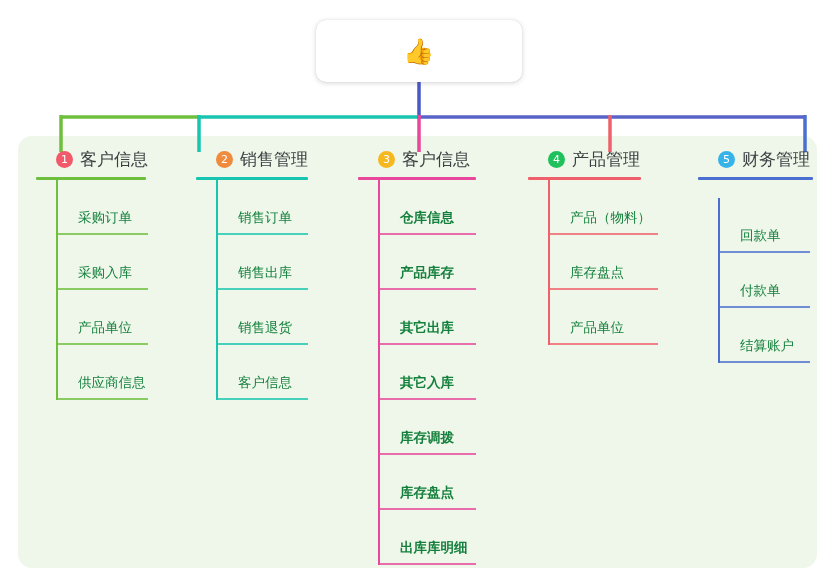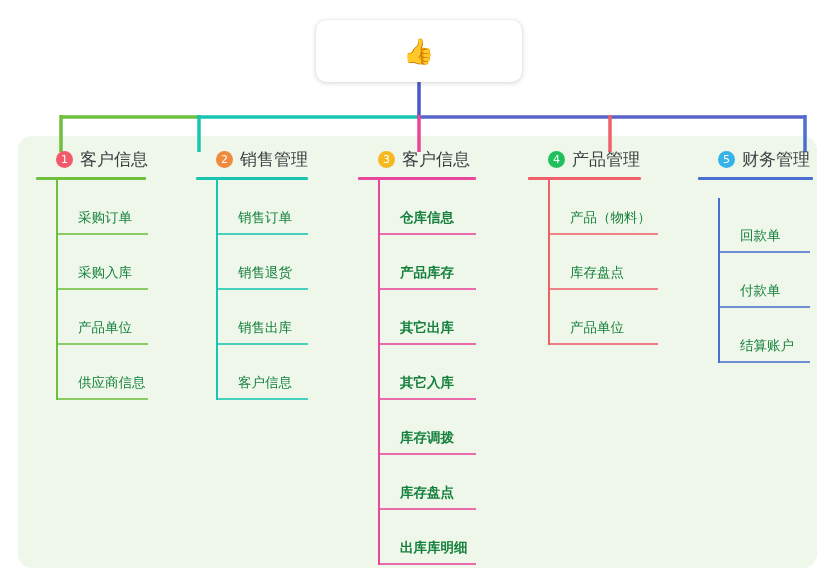--- a/index.html
+++ b/index.html
@@ -116,25 +116,25 @@
           <span class="col-title">销售管理</span>
         </div>
         <div class="head-rule" style="width: 112px; background: rgb(24, 197, 176);"></div>
         <div class="items" style="width: 120px; height: 220px;">
           <div class="trunk" style="height: 220px; background: rgb(24, 197, 176);"></div>
           <div class="item">
             <span class="item-label">销售订单</span>
             <div class="item-rule" style="width: 92px; background: rgb(24, 197, 176); opacity: 0.78;"></div>
           </div>
           <div class="item">
+            <span class="item-label">销售出库</span>
+            <div class="item-rule" style="width: 92px; background: rgb(24, 197, 176); opacity: 0.78;"></div>
+          </div>
+          <div class="item">
             <span class="item-label">销售退货</span>
-            <div class="item-rule" style="width: 92px; background: rgb(24, 197, 176); opacity: 0.78;"></div>
-          </div>
-          <div class="item">
-            <span class="item-label">销售出库</span>
             <div class="item-rule" style="width: 92px; background: rgb(24, 197, 176); opacity: 0.78;"></div>
           </div>
           <div class="item">
             <span class="item-label">客户信息</span>
             <div class="item-rule" style="width: 92px; background: rgb(24, 197, 176); opacity: 0.78;"></div>
           </div>
         </div>
       </div>
       <div class="col" style="left: 358px;">
         <div class="col-head">

